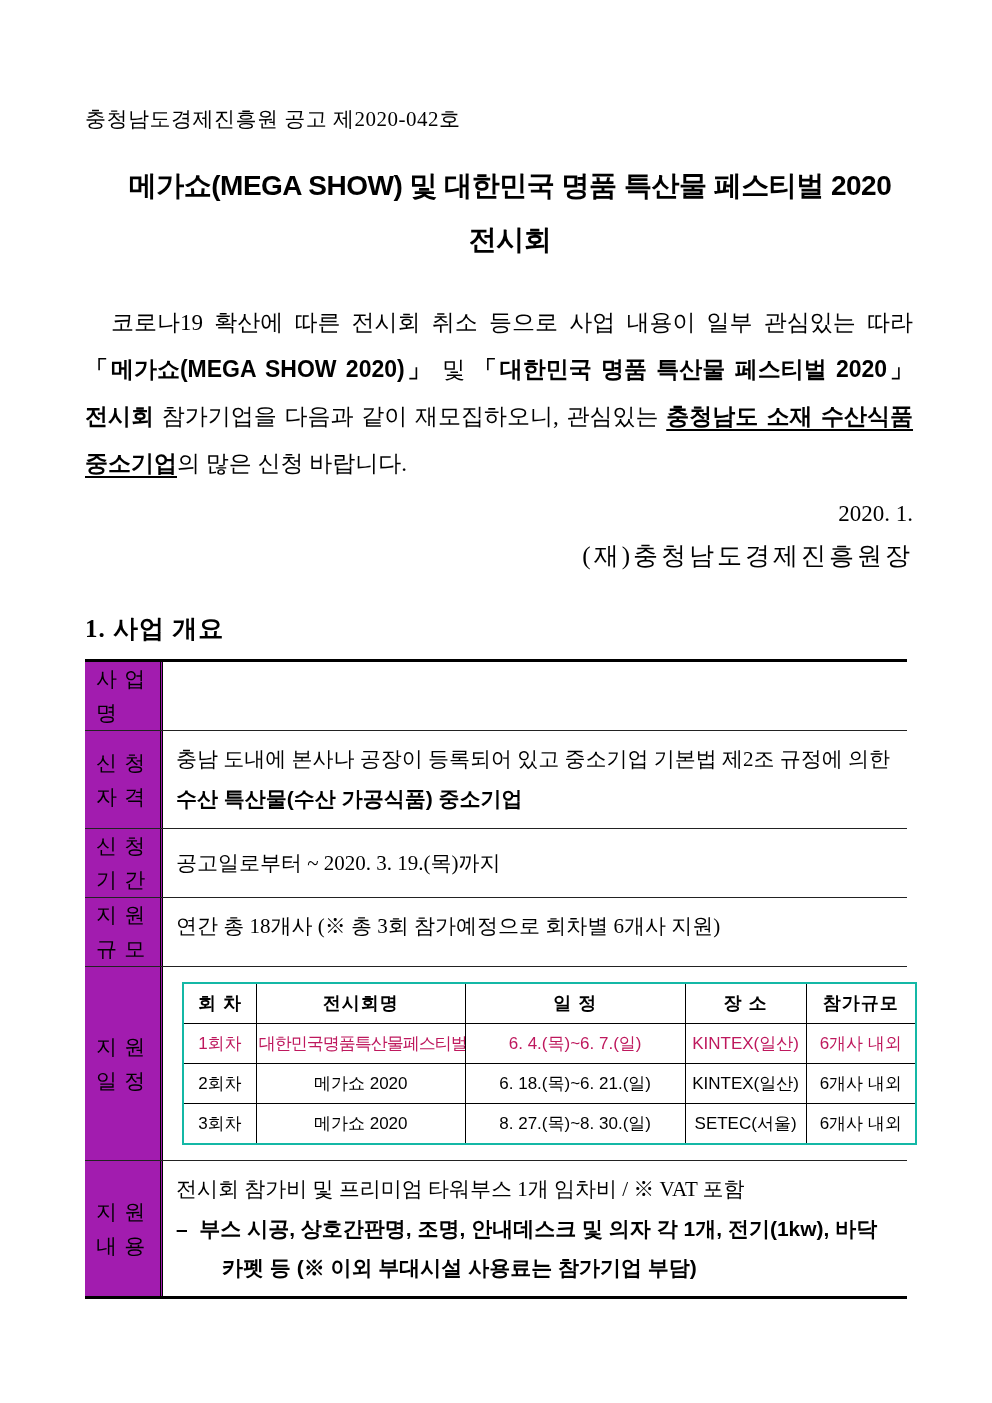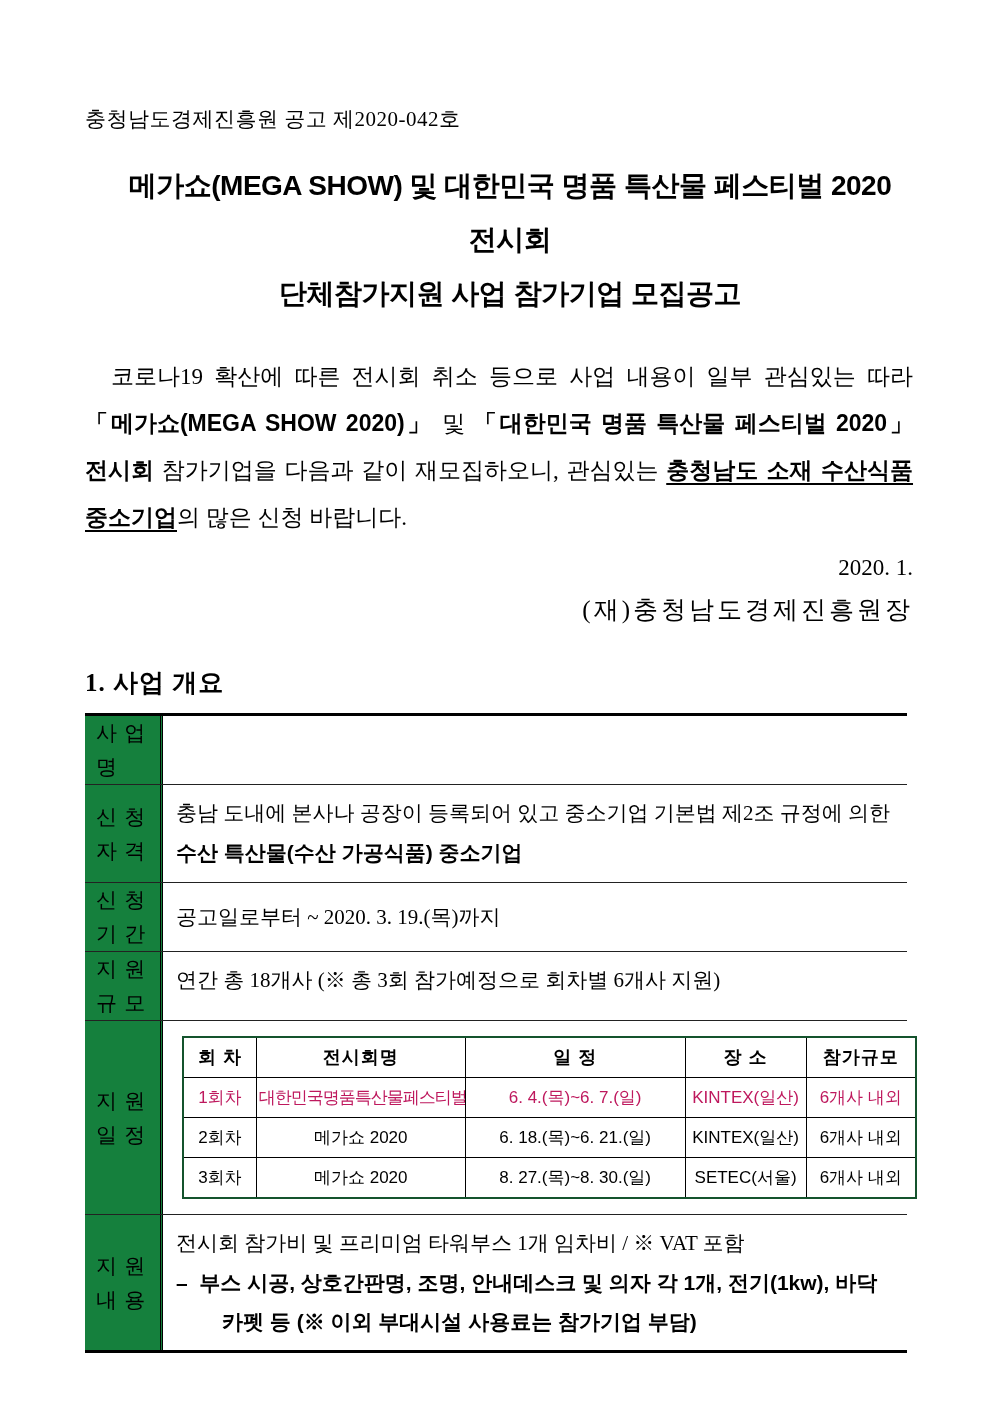--- a/index.html
+++ b/index.html
@@ -52,21 +52,21 @@
   .ov-table {
     margin-top: 14px;
     width: 822px;
     border-top: 3px solid #000;
     border-bottom: 3px solid #000;
   }
   .ov-row { display: flex; border-bottom: 1px solid #222; }
   .ov-row:last-child { border-bottom: none; }
   .ov-label {
     width: 78px; flex: 0 0 78px;
-    background: #15803d;
+    background: #a21caf;
     border-right: 3px double #000;
     display: flex; flex-direction: column; justify-content: center;
     padding-left: 11px;
     font-size: 21px; line-height: 34px;
     letter-spacing: 1px;
   }
   .ov-content {
     flex: 1 1 auto;
     padding: 9px 0 9px 13px;
     font-size: 21px;
@@ -94,39 +94,38 @@
   }
   table.sched-table th, table.sched-table td {
     border: 1px solid #000;
     text-align: center;
     height: 31px;
     font-size: 17px;
     padding: 0 2px;
     overflow: hidden;
     white-space: nowrap;
   }
-  table.sched-table { border: 2px solid #14532d; padding-left: 43px; }
+  table.sched-table { border: 2px solid #14b8a6; padding-left: 43px; }
   table.sched-table th { font-weight: bold; font-size: 18px; letter-spacing: 1px; }
   tr.red-row td { color: #be185d; }
   .col-round { width: 10%; }
   .col-name { width: 28.5%; }
   .col-date { width: 30%; }
   .col-place { width: 16.5%; }
   .col-size { width: 15%; }
 </style>
 </head>
 <body>
 
 <div class="page">
 
   <div class="notice-no">충청남도경제진흥원 공고 제2020-042호</div>
 
   <div class="doc-title">
     <div>메가쇼(MEGA SHOW) 및 대한민국 명품 특산물 페스티벌 2020 전시회</div>
-    <div>단체참가지원 사업 참가기업 모집공고</div>
   </div>
 
   <p class="intro"><span>코로나19 확산에 따른 전시회 취소 등으로 사업 내용이 일부 관심있는 따라 </span><span class="g">「메가쇼(MEGA SHOW 2020)」</span><span> 및 </span><span class="g">「대한민국 명품 특산물 페스티벌 2020」 전시회</span><span> 참가기업을 다음과 같이 재모집하오니, 관심있는 </span><span class="g u">충청남도 소재 수산식품 중소기업</span><span>의 많은 신청 바랍니다.</span></p>
 
   <div class="sign-block">
     <div class="sign-date">2020.  1.</div>
     <div class="sign-name">(재)충청남도경제진흥원장</div>
   </div>
 
   <div class="section-title">1. 사업 개요</div>

